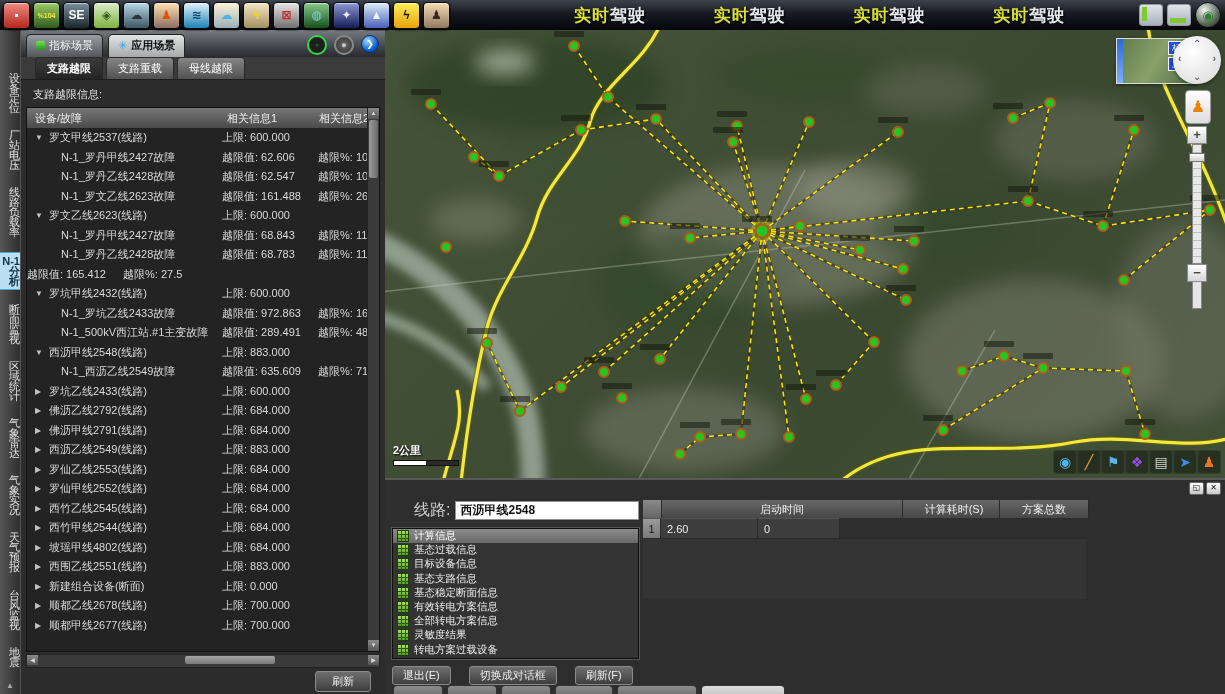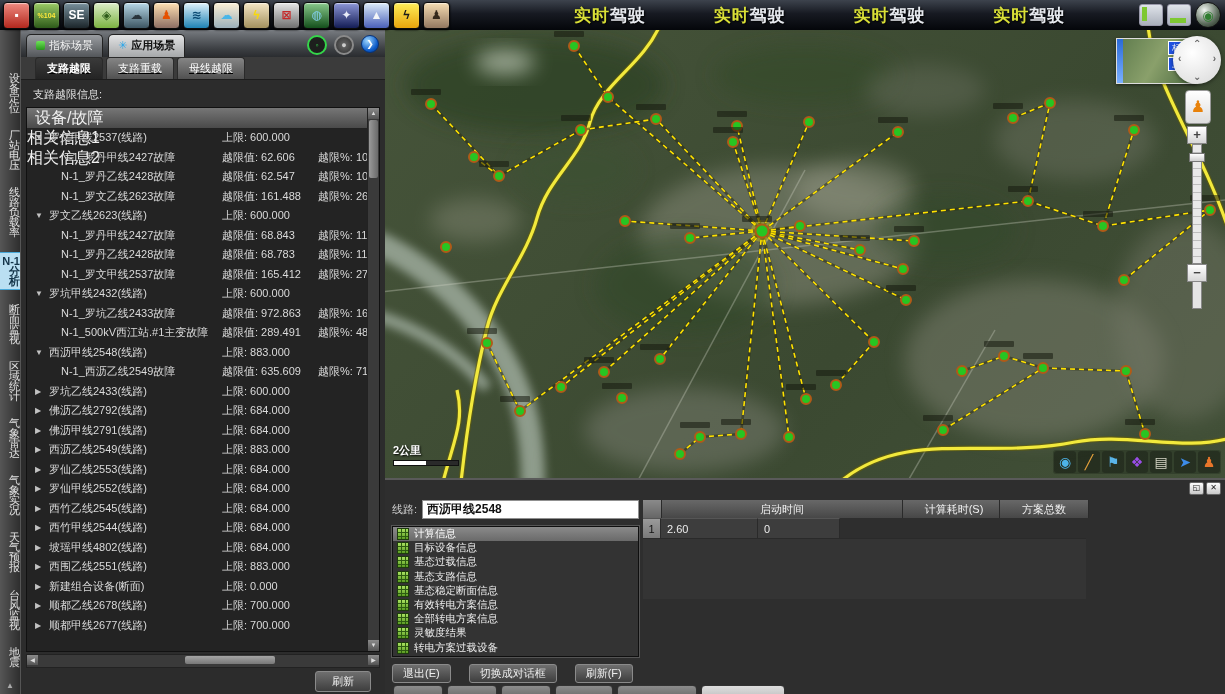--- a/index.html
+++ b/index.html
@@ -43,28 +43,28 @@
   .circle-btns{position:absolute;right:6px;top:5px;display:flex;gap:7px;}
   .cbtn{width:16px;height:16px;border-radius:50%;display:flex;align-items:center;justify-content:center;
     font-size:9px;cursor:pointer;}
   .cbtn.rec{background:#1d1f1d;border:2px solid #35d64a;color:#35d64a;}
   .cbtn.mid{background:radial-gradient(#6a6a6a,#2e2e2e);border:2px solid #8a8a8a;color:#ccc;}
   .cbtn.go{background:radial-gradient(circle at 35% 30%,#9fd8ff,#0b5ac8 65%,#063a85);border:1px solid #06327a;color:#fff;}
   .panel-winbtns{position:absolute;right:4px;top:-23px;display:flex;gap:2px;}
   .mini-btn{width:13px;height:11px;background:linear-gradient(#fdfdfd,#c9c9c9);border:1px solid #666;
     font-size:8px;line-height:9px;text-align:center;color:#222;cursor:pointer;border-radius:2px;}
   .subtab-bar{height:22px;background:#3b3b3b;display:flex;align-items:flex-end;padding-left:14px;gap:3px;
-    border-bottom:1px solid #1d1d1d;flex:none;text-decoration:underline;}
+    border-bottom:1px solid #1d1d1d;flex:none;}
   .subtab{padding:3px 11px;font-size:11px;color:#fff;background:linear-gradient(#858585,#515151);
     border:1px solid #2a2a2a;border-bottom:none;border-radius:4px 4px 0 0;cursor:pointer;}
   .subtab.active{background:linear-gradient(#3a3a3a,#242424);font-weight:bold;}
   .section-title{color:#e0e0e0;font-size:11px;padding:7px 8px 5px 12px;flex:none;}
   .tree-wrap{flex:1;margin:0 5px;position:relative;background:#232323;border:1px solid #111;overflow:hidden;}
   .tree-head{display:flex;height:20px;line-height:20px;background:linear-gradient(#767676,#4a4a4a);
-    color:#f0f0f0;font-size:16px;border-bottom:1px solid #222;flex-direction:column;}
+    color:#f0f0f0;font-size:11px;border-bottom:1px solid #222;}
   .th-c0{width:192px;padding-left:8px;} .th-c1{width:92px;} .th-c2{flex:1;}
   .tree-rows{position:absolute;top:20px;bottom:0;left:0;right:11px;overflow:hidden;}
   .tree-row{display:flex;height:19.5px;line-height:19.5px;font-size:11px;color:#dadada;cursor:default;}
   .tr-c0{width:195px;overflow:hidden;white-space:nowrap;display:flex;align-items:center;}
   .tr-c1{width:96px;overflow:hidden;white-space:nowrap;} .tr-c2{flex:1;overflow:hidden;white-space:nowrap;}
   .tw{display:inline-block;width:10px;margin:0 4px 0 8px;color:#c2c2c2;font-size:8px;}
   .tr-child .tr-c0{padding-left:34px;width:161px;}
   .vscroll{position:absolute;top:0;right:0;bottom:0;width:11px;background:#3a3a3a;border-left:1px solid #222;}
   .vscroll .arr{height:11px;background:linear-gradient(#8a8a8a,#555);font-size:6px;color:#ddd;text-align:center;line-height:11px;cursor:pointer;}
   .vscroll .thumb{position:absolute;top:12px;left:1px;width:9px;height:58px;background:linear-gradient(90deg,#9a9a9a,#6a6a6a);border-radius:2px;cursor:grab;}
@@ -104,21 +104,21 @@
   .map-toolbar{position:absolute;right:4px;bottom:4px;display:flex;gap:2px;background:rgba(10,20,10,.25);
     padding:1px;border-radius:3px;}
   .mt-icon{width:22px;height:22px;display:flex;align-items:center;justify-content:center;font-size:14px;
     cursor:pointer;border-radius:3px;background:rgba(0,0,0,.25);}
   
   #bottom-panel{position:absolute;left:385px;top:478px;width:840px;height:216px;background:#2e2e2e;
     border-top:2px solid #5a5a5a;box-sizing:border-box;z-index:40;}
   .bp-winbtns{position:absolute;top:2px;right:4px;display:flex;gap:2px;}
   .bp-left{position:absolute;left:7px;top:20px;width:247px;}
   .line-row{display:flex;align-items:center;gap:5px;}
-  .line-row label{color:#ccc;font-size:11px;white-space:nowrap;}
+  .line-row label{color:#ccc;font-size:16px;white-space:nowrap;margin-left:22px;}
   .line-input{flex:1;height:17px;background:#fff;border:1px solid #909090;font-size:12px;font-weight:bold;
     color:#111;padding:0 4px;font-family:inherit;}
   .listbox{margin-top:7px;height:129px;background:#333;border:1px solid #0f0f0f;outline:1px solid #555;overflow:hidden;}
   .list-item{display:flex;align-items:center;gap:5px;height:14.2px;font-size:10.5px;color:#ececec;
     padding-left:4px;cursor:pointer;white-space:nowrap;}
   .list-item.selected{background:linear-gradient(#8a8a8a,#6a6a6a);color:#fff;}
   .grid-ico{width:10px;height:10px;flex:none;background:
      linear-gradient(90deg,transparent 0 3px,#2e5c12 3px 4px,transparent 4px 7px,#2e5c12 7px 8px,transparent 8px),
      linear-gradient(transparent 0 3px,#2e5c12 3px 4px,transparent 4px 7px,#2e5c12 7px 8px,transparent 8px),
      linear-gradient(#a8e060,#5a9c22);border:1px solid #1e3d0c;}
@@ -284,23 +284,20 @@
           <div class="tr-c2">越限%: 11.4</div>
         </div>
         <div class="tree-row tr-child">
           <div class="tr-c0">
             <span>N-1_罗丹乙线2428故障</span>
           </div>
           <div class="tr-c1">越限值: 68.783</div>
           <div class="tr-c2">越限%: 11.4</div>
         </div>
         <div class="tree-row tr-child">
-          <div class="tr-c0">
-            <span>N-1_罗文甲线2537故障</span>
-          </div>
           <div class="tr-c1">越限值: 165.412</div>
           <div class="tr-c2">越限%: 27.5</div>
         </div>
         <div class="tree-row">
           <div class="tr-c0">
             <span class="tw">▼</span>
             <span>罗坑甲线2432(线路)</span>
           </div>
           <div class="tr-c1">上限: 600.000</div>
           <div class="tr-c2"></div>
@@ -702,25 +699,25 @@
       <label>线路:</label>
       <input class="line-input" value="西沥甲线2548" style="">
     </div>
     <div class="listbox" id="info-list">
         <div class="list-item selected">
           <span class="grid-ico"></span>
           <span>计算信息</span>
         </div>
         <div class="list-item">
           <span class="grid-ico"></span>
+          <span>基态过载信息</span>
+        </div>
+        <div class="list-item">
+          <span class="grid-ico"></span>
           <span>目标设备信息</span>
-        </div>
-        <div class="list-item">
-          <span class="grid-ico"></span>
-          <span>基态过载信息</span>
         </div>
         <div class="list-item">
           <span class="grid-ico"></span>
           <span>基态支路信息</span>
         </div>
         <div class="list-item">
           <span class="grid-ico"></span>
           <span>基态稳定断面信息</span>
         </div>
         <div class="list-item">

